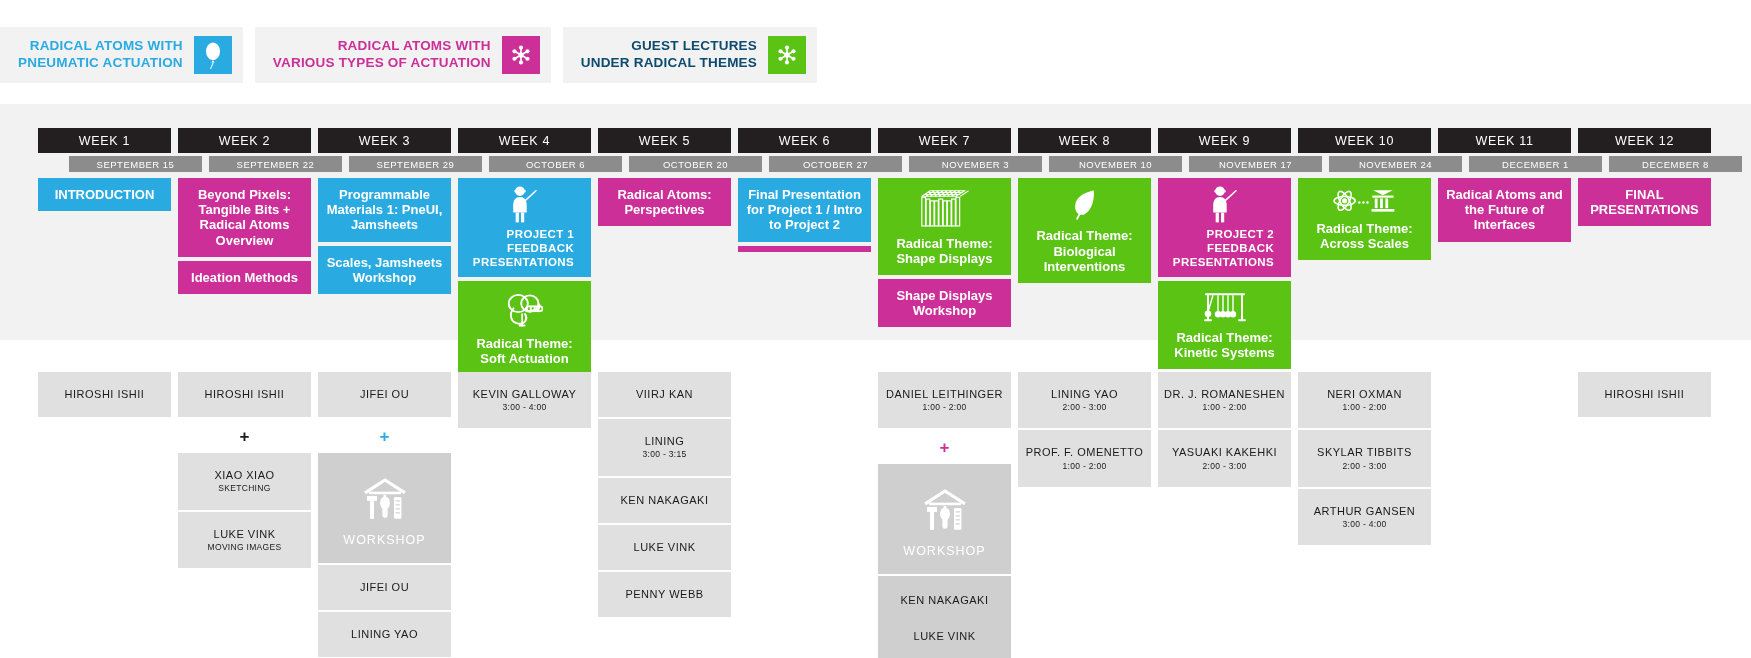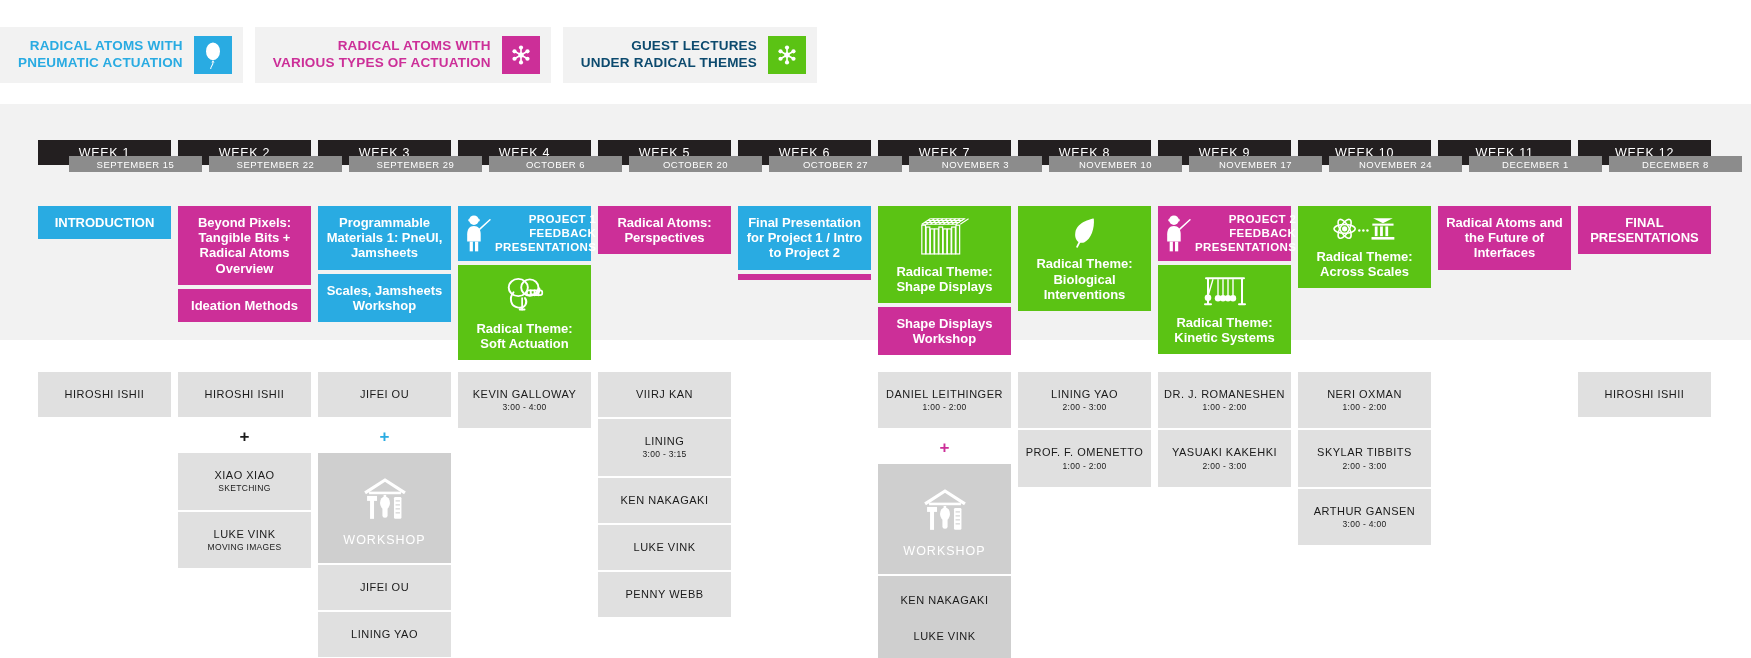--- a/index.html
+++ b/index.html
@@ -56,23 +56,23 @@
     width: 1751px;
     height: 236px;
     background: #f2f2f2;
   }
   .grid-row {
     position: absolute;
     left: 38px;
     display: flex;
     gap: 7px;
   }
-  #week-header-row { top: 36px; justify-content: center; }
+  #week-header-row { top: 24px; justify-content: center; }
   #date-header-row { top: 52px; margin-left: 31px; }
-  #content-row     { top: 74px; align-items: flex-start; margin-top: 28px; }
+  #content-row     { top: 74px; align-items: flex-start; }
 
   .col { width: 133px; flex: 0 0 133px; }
 
   .week-head {
     height: 25px;
     background: #231f20;
     color: #ffffff;
     font-size: 12.5px;
     letter-spacing: 0.7px;
     display: flex; align-items: center; justify-content: center;
@@ -97,21 +97,21 @@
     display: flex;
     flex-direction: column;
     align-items: center;
     justify-content: center;
   }
   .cell.blue    { background: #29abe2; }
   .cell.magenta { background: #cc2f98; }
   .cell.green   { background: #5bc314; }
 
   .cell.icon-left {
-    flex-direction: row;
+    flex-direction: column;
     justify-content: flex-start;
     gap: 4px;
     text-align: right;
     padding: 7px 8px 7px 6px;
   }
   .cell.icon-left .cell-label {
     flex: 1;
     font-size: 11.5px;
     letter-spacing: 0.4px;
     line-height: 1.2;

